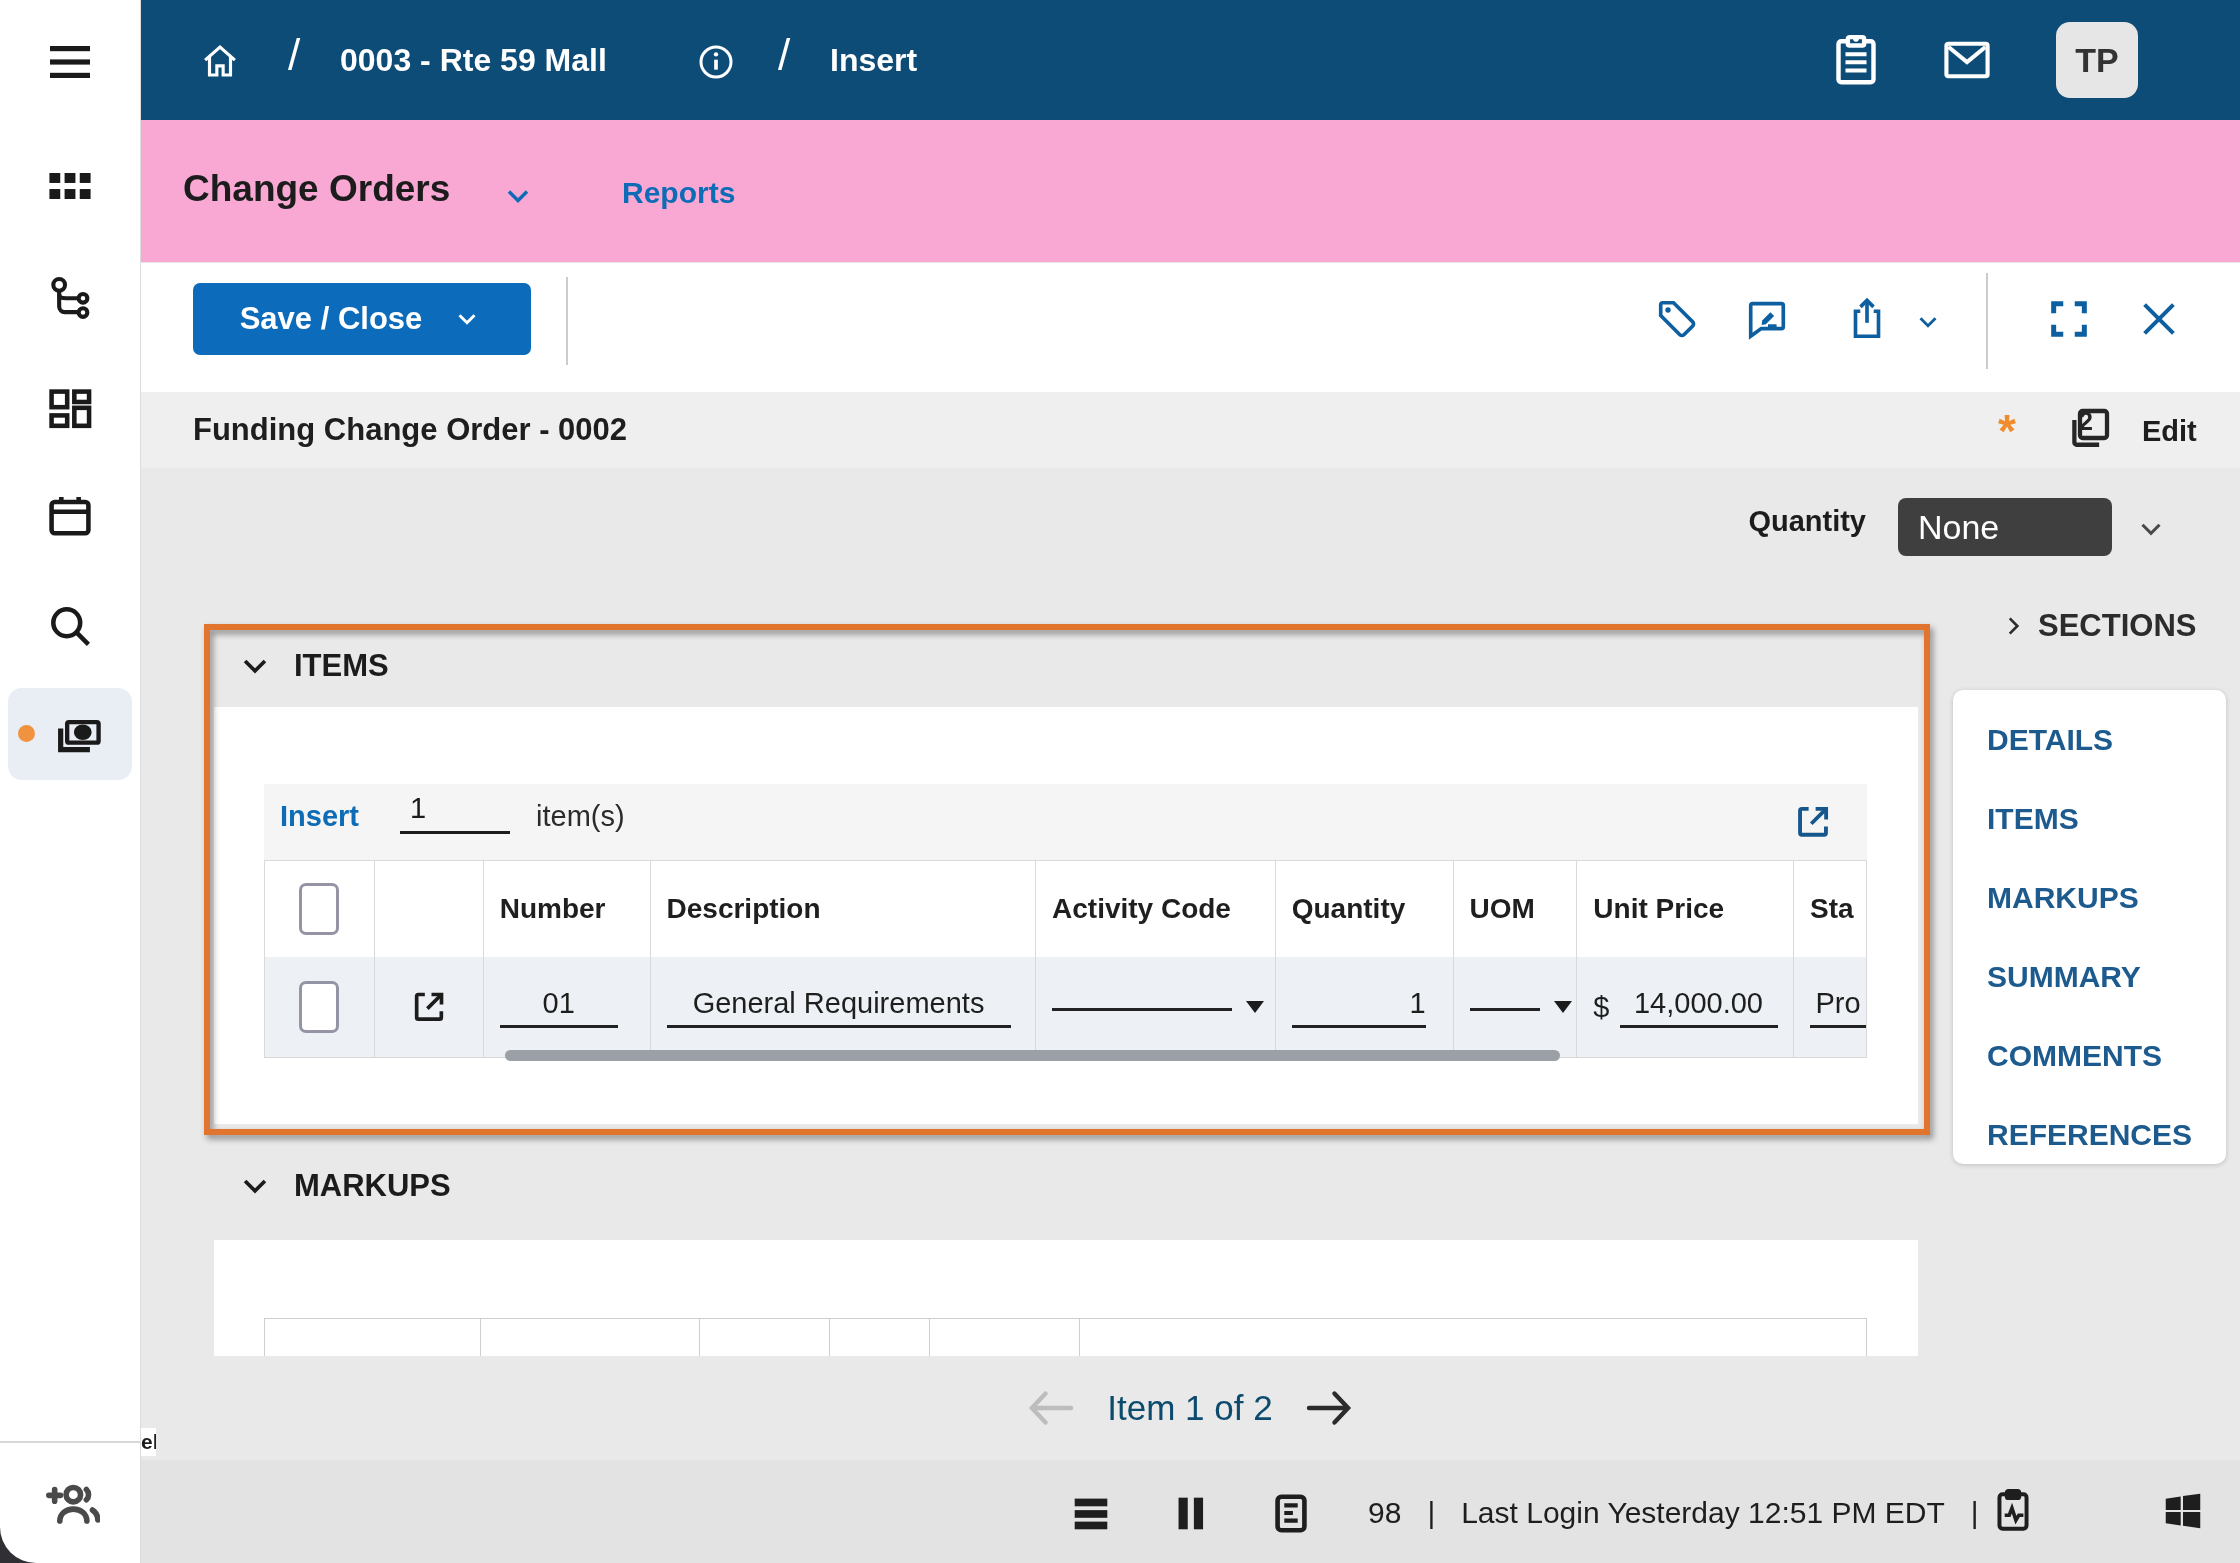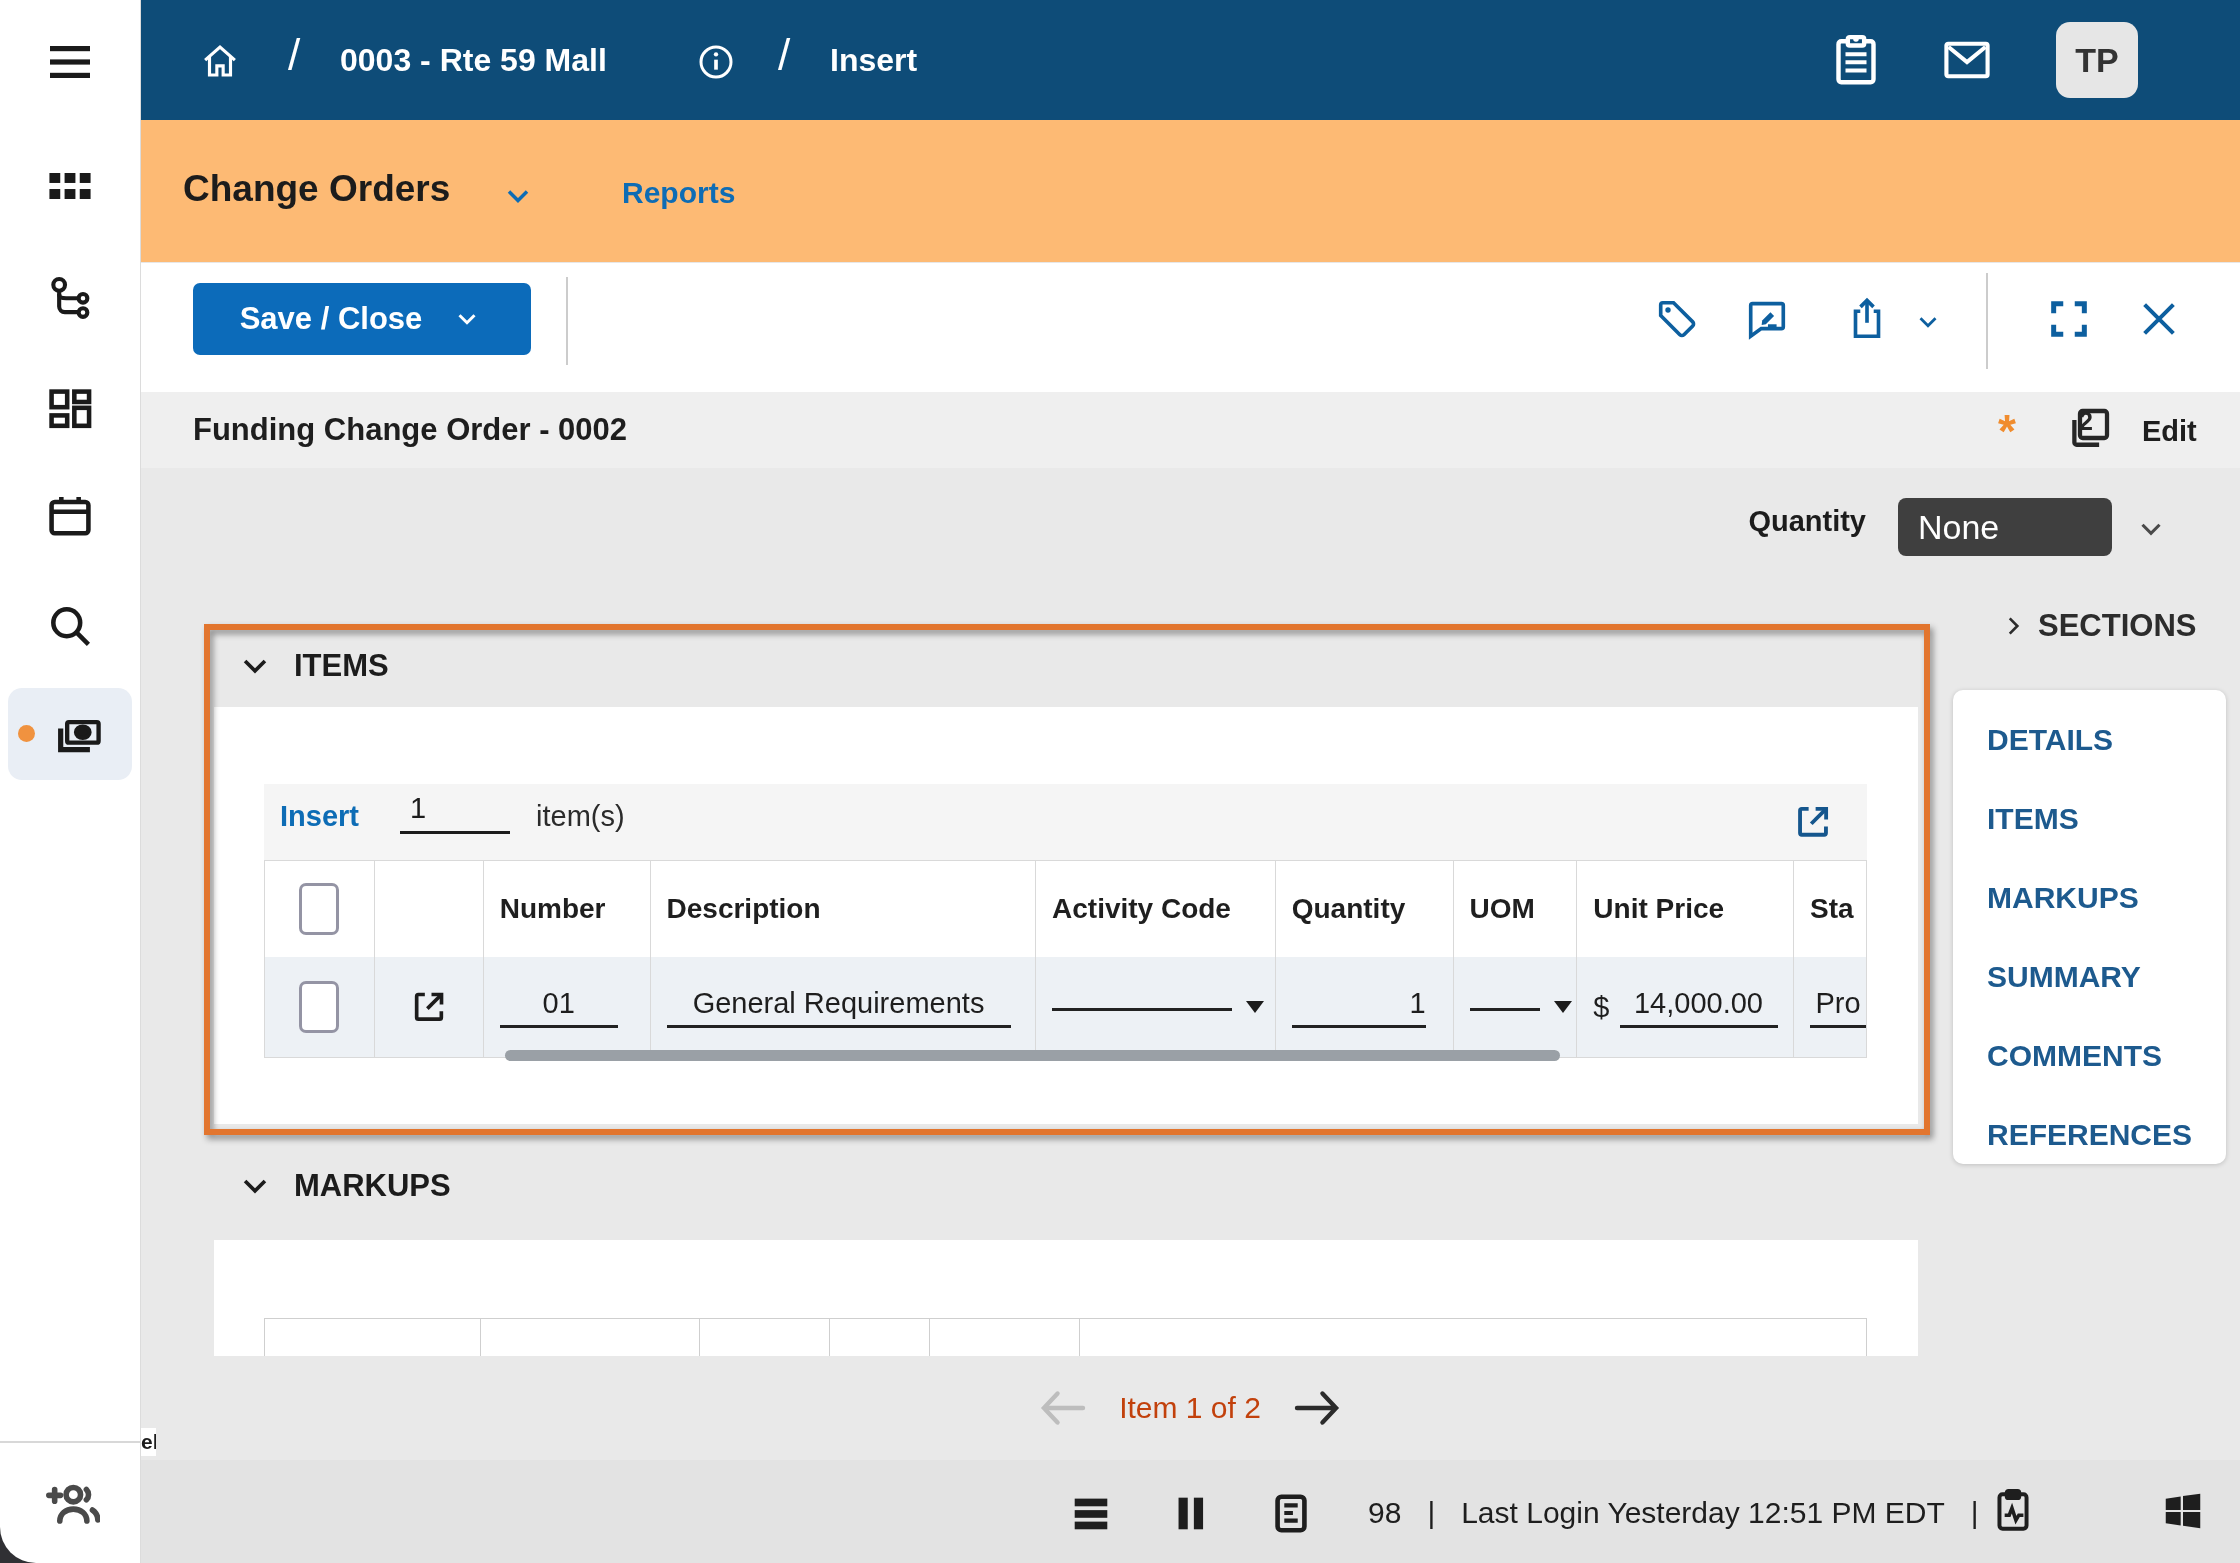--- a/index.html
+++ b/index.html
@@ -18,21 +18,21 @@
   .side-divider{position:absolute;left:0;top:1441px;width:140px;height:2px;background:#d8d8d8;}
 
   
   .topbar{position:absolute;left:140px;top:0;width:2100px;height:120px;background:#0e4c78;color:#fff;}
   .crumb-text{position:absolute;top:42px;font-size:32px;font-weight:700;color:#fff;white-space:nowrap;}
   .crumb-sep{position:absolute;top:30px;font-size:44px;font-weight:300;color:#fff;}
   .avatar{position:absolute;left:1916px;top:22px;width:82px;height:76px;background:#e6e6e6;border-radius:14px;
           display:flex;align-items:center;justify-content:center;font-size:34px;font-weight:700;color:#333;}
 
   
-  .nav-row{position:absolute;left:140px;top:120px;width:2100px;height:142px;background:#fdba74;}
+  .nav-row{position:absolute;left:140px;top:120px;width:2100px;height:142px;background:#f9a8d4;}
   .page-title{position:absolute;left:43px;top:48px;font-size:37px;font-weight:700;color:#1c1c1c;}
   .reports-link{position:absolute;left:482px;top:56px;font-size:30px;font-weight:700;color:#0d6cb5;}
 
   
   .toolbar{position:absolute;left:140px;top:262px;width:2100px;height:130px;background:#fff;border-top:1px solid #e7e7e7;}
   .save-btn{position:absolute;left:53px;top:20px;width:338px;height:72px;background:#0c6bba;border-radius:7px;
             display:flex;align-items:center;justify-content:center;gap:28px;color:#fff;font-size:31px;font-weight:700;}
   .tb-div{position:absolute;top:14px;width:2px;height:88px;background:#cccccc;}
   .tb-ico{position:absolute;top:33px;width:46px;height:46px;color:#0d5f9f;}
 
@@ -90,21 +90,21 @@
   
   .markups-card{position:absolute;left:214px;top:1240px;width:1704px;height:116px;background:#fff;overflow:hidden;}
   .mtable{position:absolute;left:50px;top:78px;width:1603px;height:60px;border:1px solid #cfcfcf;
           box-sizing:border-box;display:flex;}
   .mcell{border-right:1px solid #cfcfcf;box-sizing:border-box;position:relative;}
   .mcell:last-child{border-right:none;}
 
   
   .pager{position:absolute;left:140px;top:1356px;width:2100px;height:104px;background:#e9e9e9;
          display:flex;align-items:center;justify-content:center;gap:30px;z-index:2;}
-  .pager-label{font-size:30px;color:#c2410c;}
+  .pager-label{font-size:35px;color:#0c4a6e;}
   .arrow{width:52px;height:40px;}
 
   
   .statusbar{position:absolute;left:140px;top:1460px;width:2100px;height:103px;background:#e3e3e3;z-index:2;}
   .sb-ico{position:absolute;top:30px;width:46px;height:46px;color:#1e1e1e;}
   .sb-text{position:absolute;left:1228px;top:36px;display:flex;gap:26px;font-size:30px;color:#1e1e1e;white-space:nowrap;}
   .clip-frag{position:absolute;left:141px;top:1428px;width:15px;height:28px;overflow:hidden;background:#fff;
              font-size:21px;font-weight:700;color:#1c1c1c;z-index:6;line-height:28px;}
 </style>
 </head>

